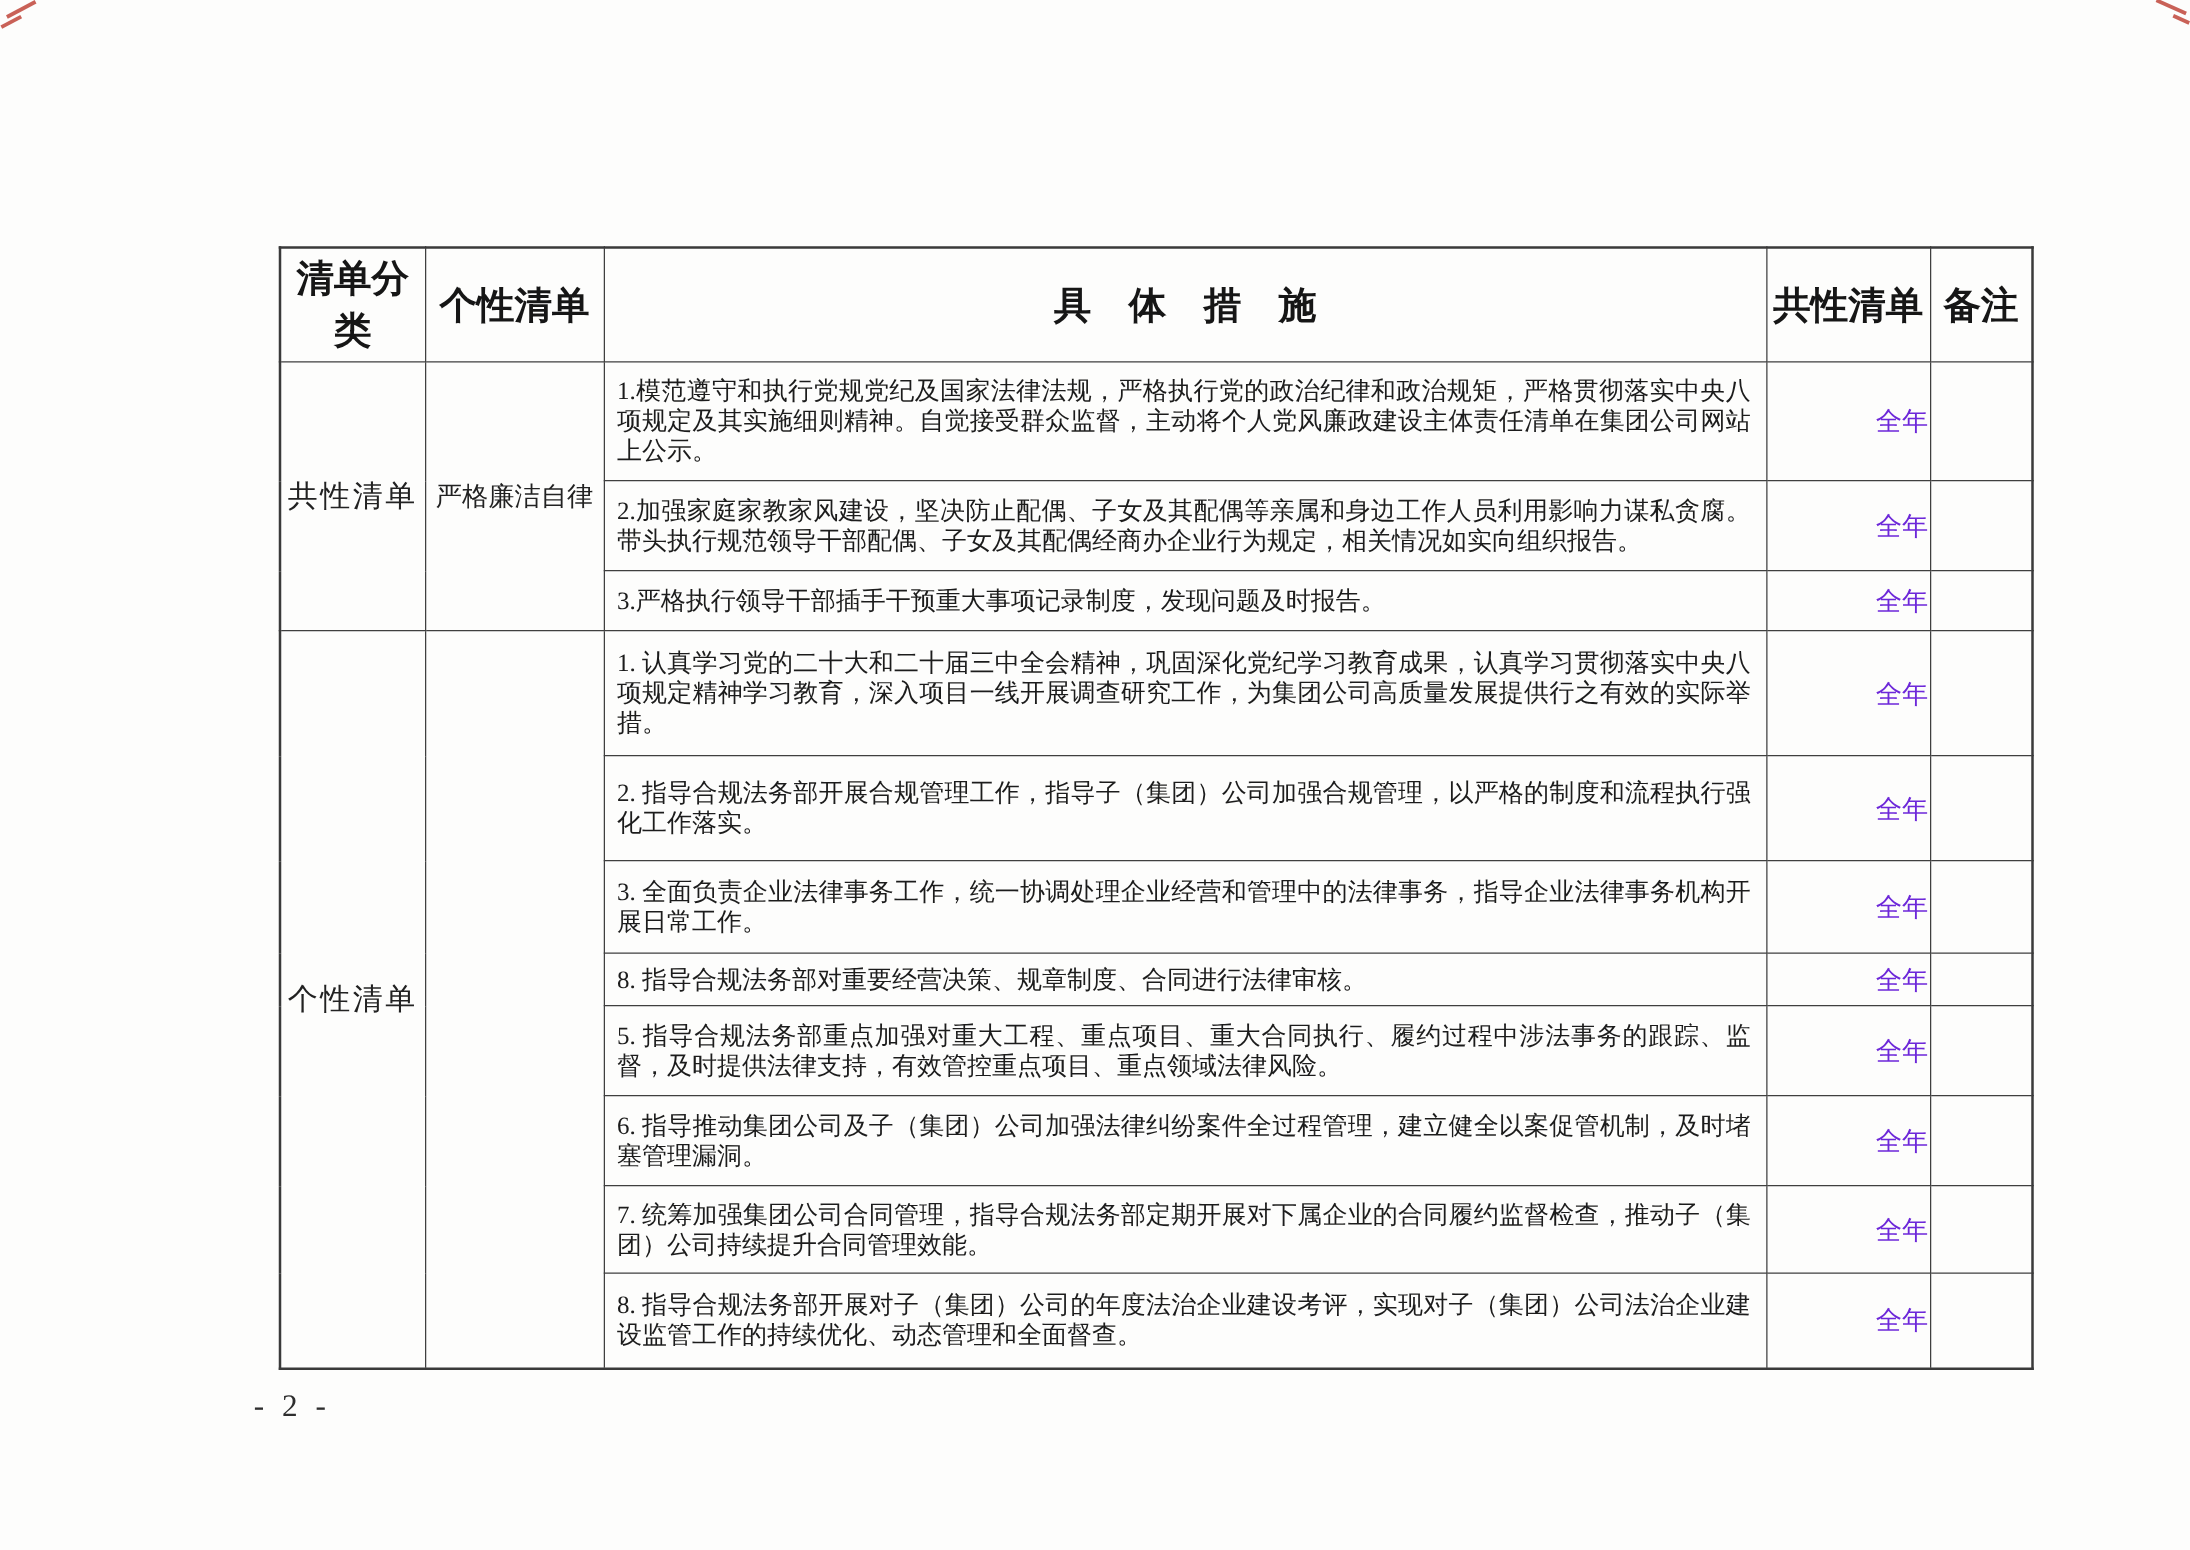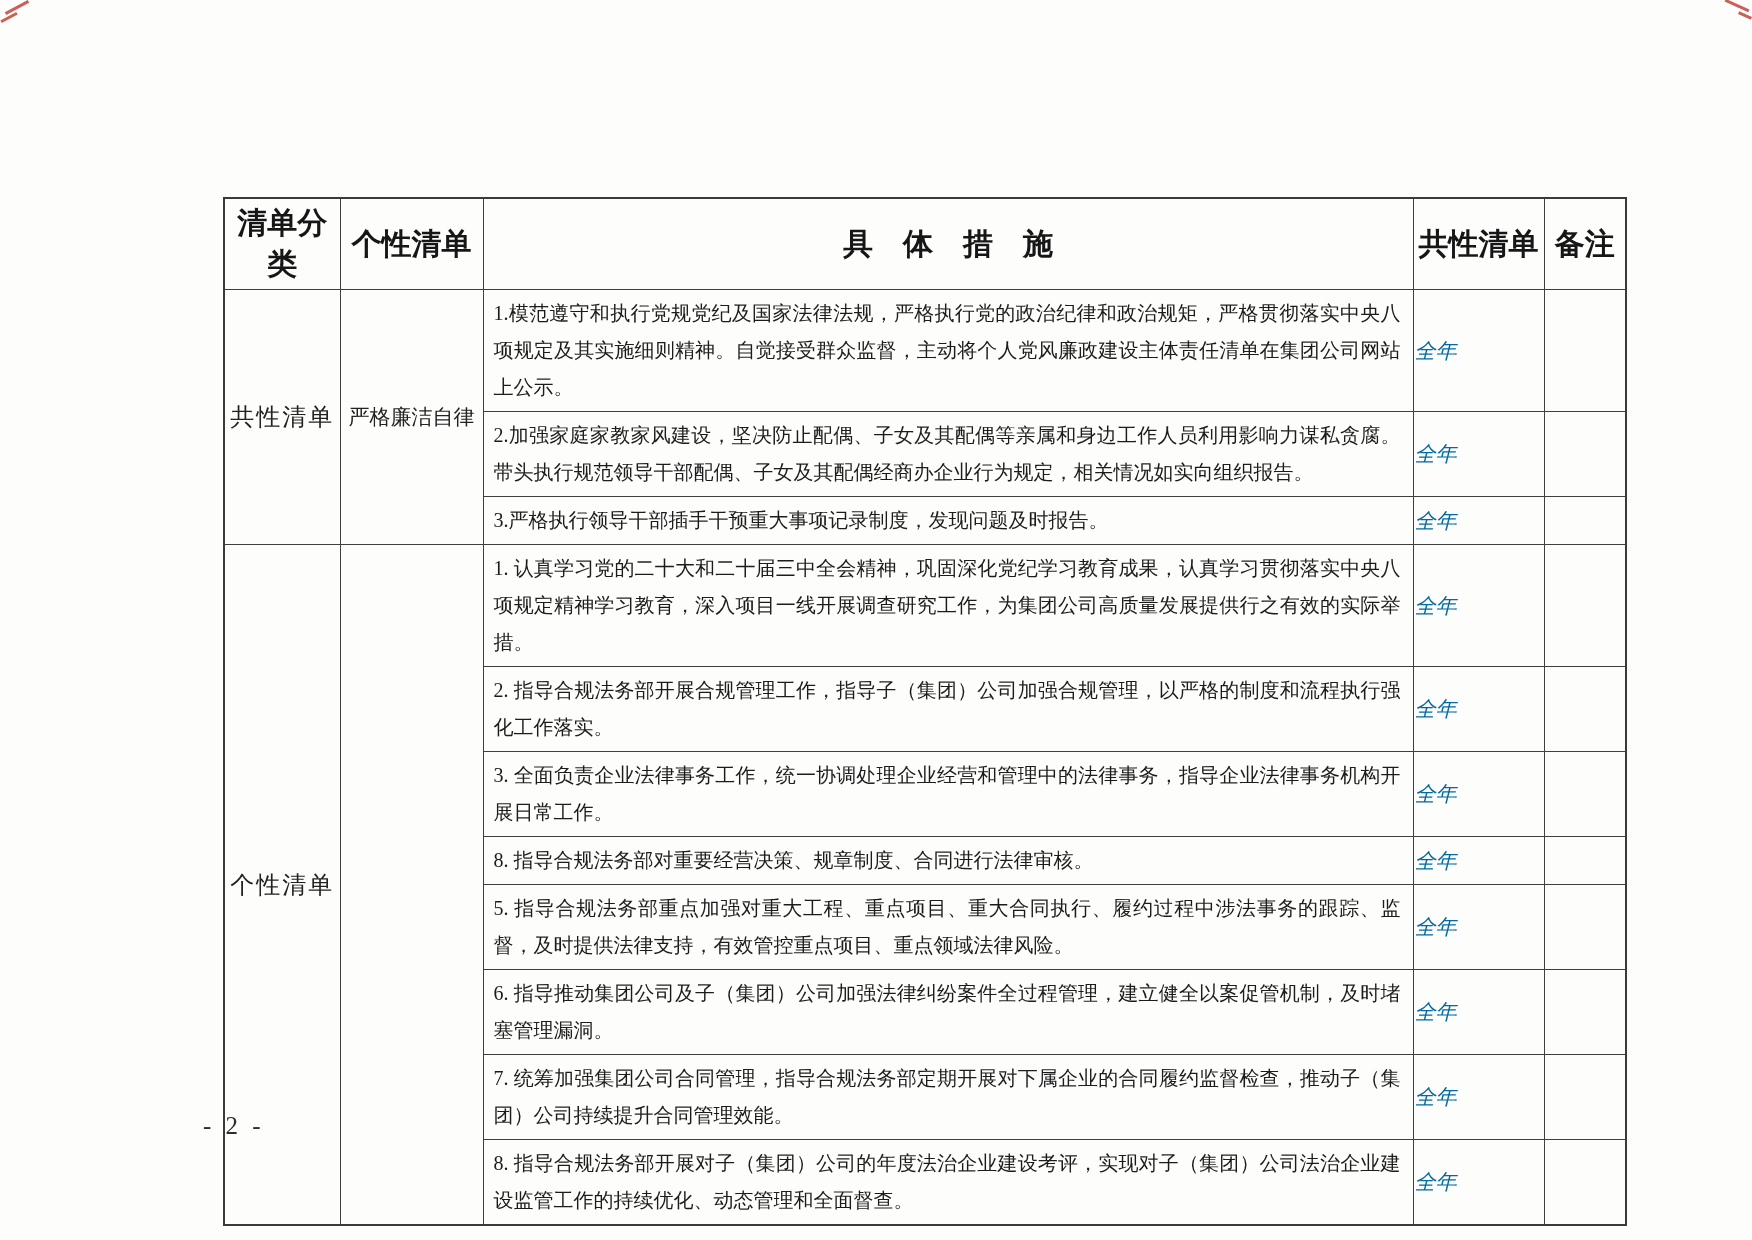--- a/index.html
+++ b/index.html
@@ -48,30 +48,29 @@
     color:#222;
   }
   td.proj{
     text-align:center;
     font-size:21px;
     color:#222;
     padding:0 8px;
   }
   td.measure{
     font-size:20px;
-    line-height:37px;
+    line-height:24px;
     padding:5px 12px 5px 10px;
     text-align:justify;
     color:#1c1c1c;
   }
   td.deadline{
-    text-align:left;
+    text-align:right;
     font-size:21px;
-    color:#0369a1;
-    font-style:italic;
+    color:#6d28d9;
   }
   td.remark{padding:0 4px;}
 
   
   tr.rh-a{height:95px;}  
   tr.rh-b{height:72px;}  
   tr.rh-c{height:48px;margin-left:13px;}  
   tr.rh-d{height:100px;} 
   tr.rh-e{height:84px;}  
   tr.rh-f{height:74px;}  

